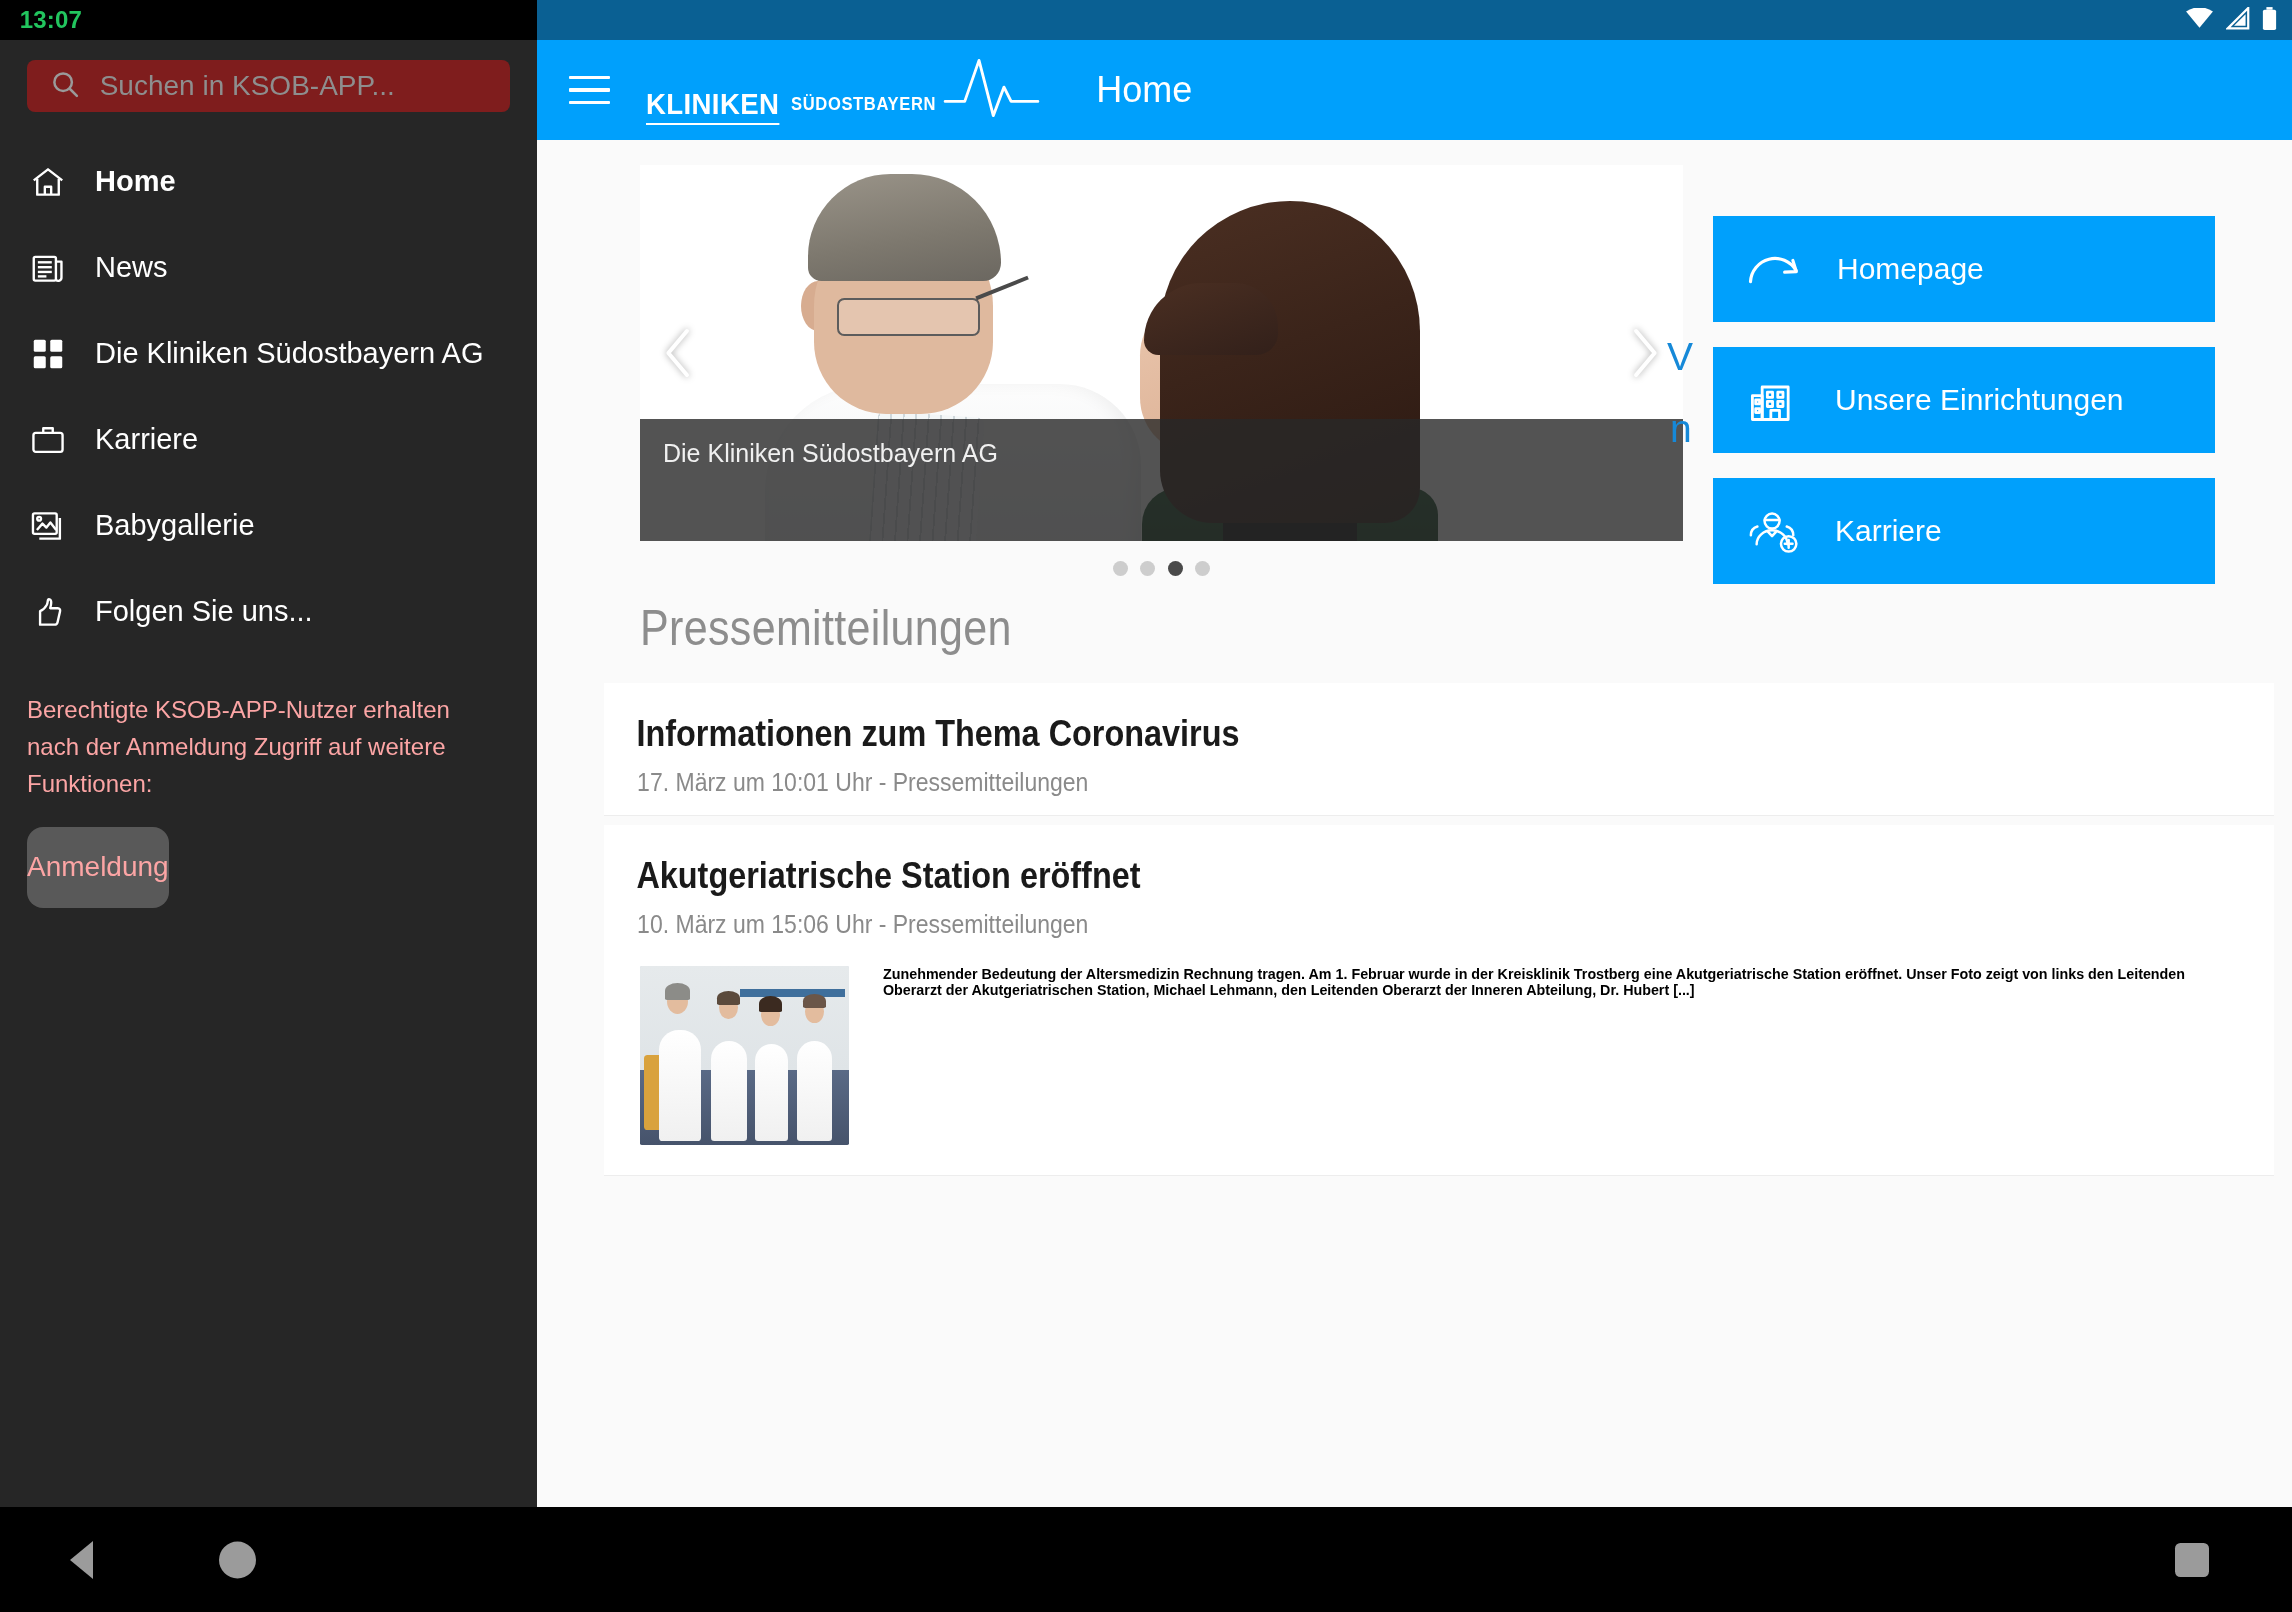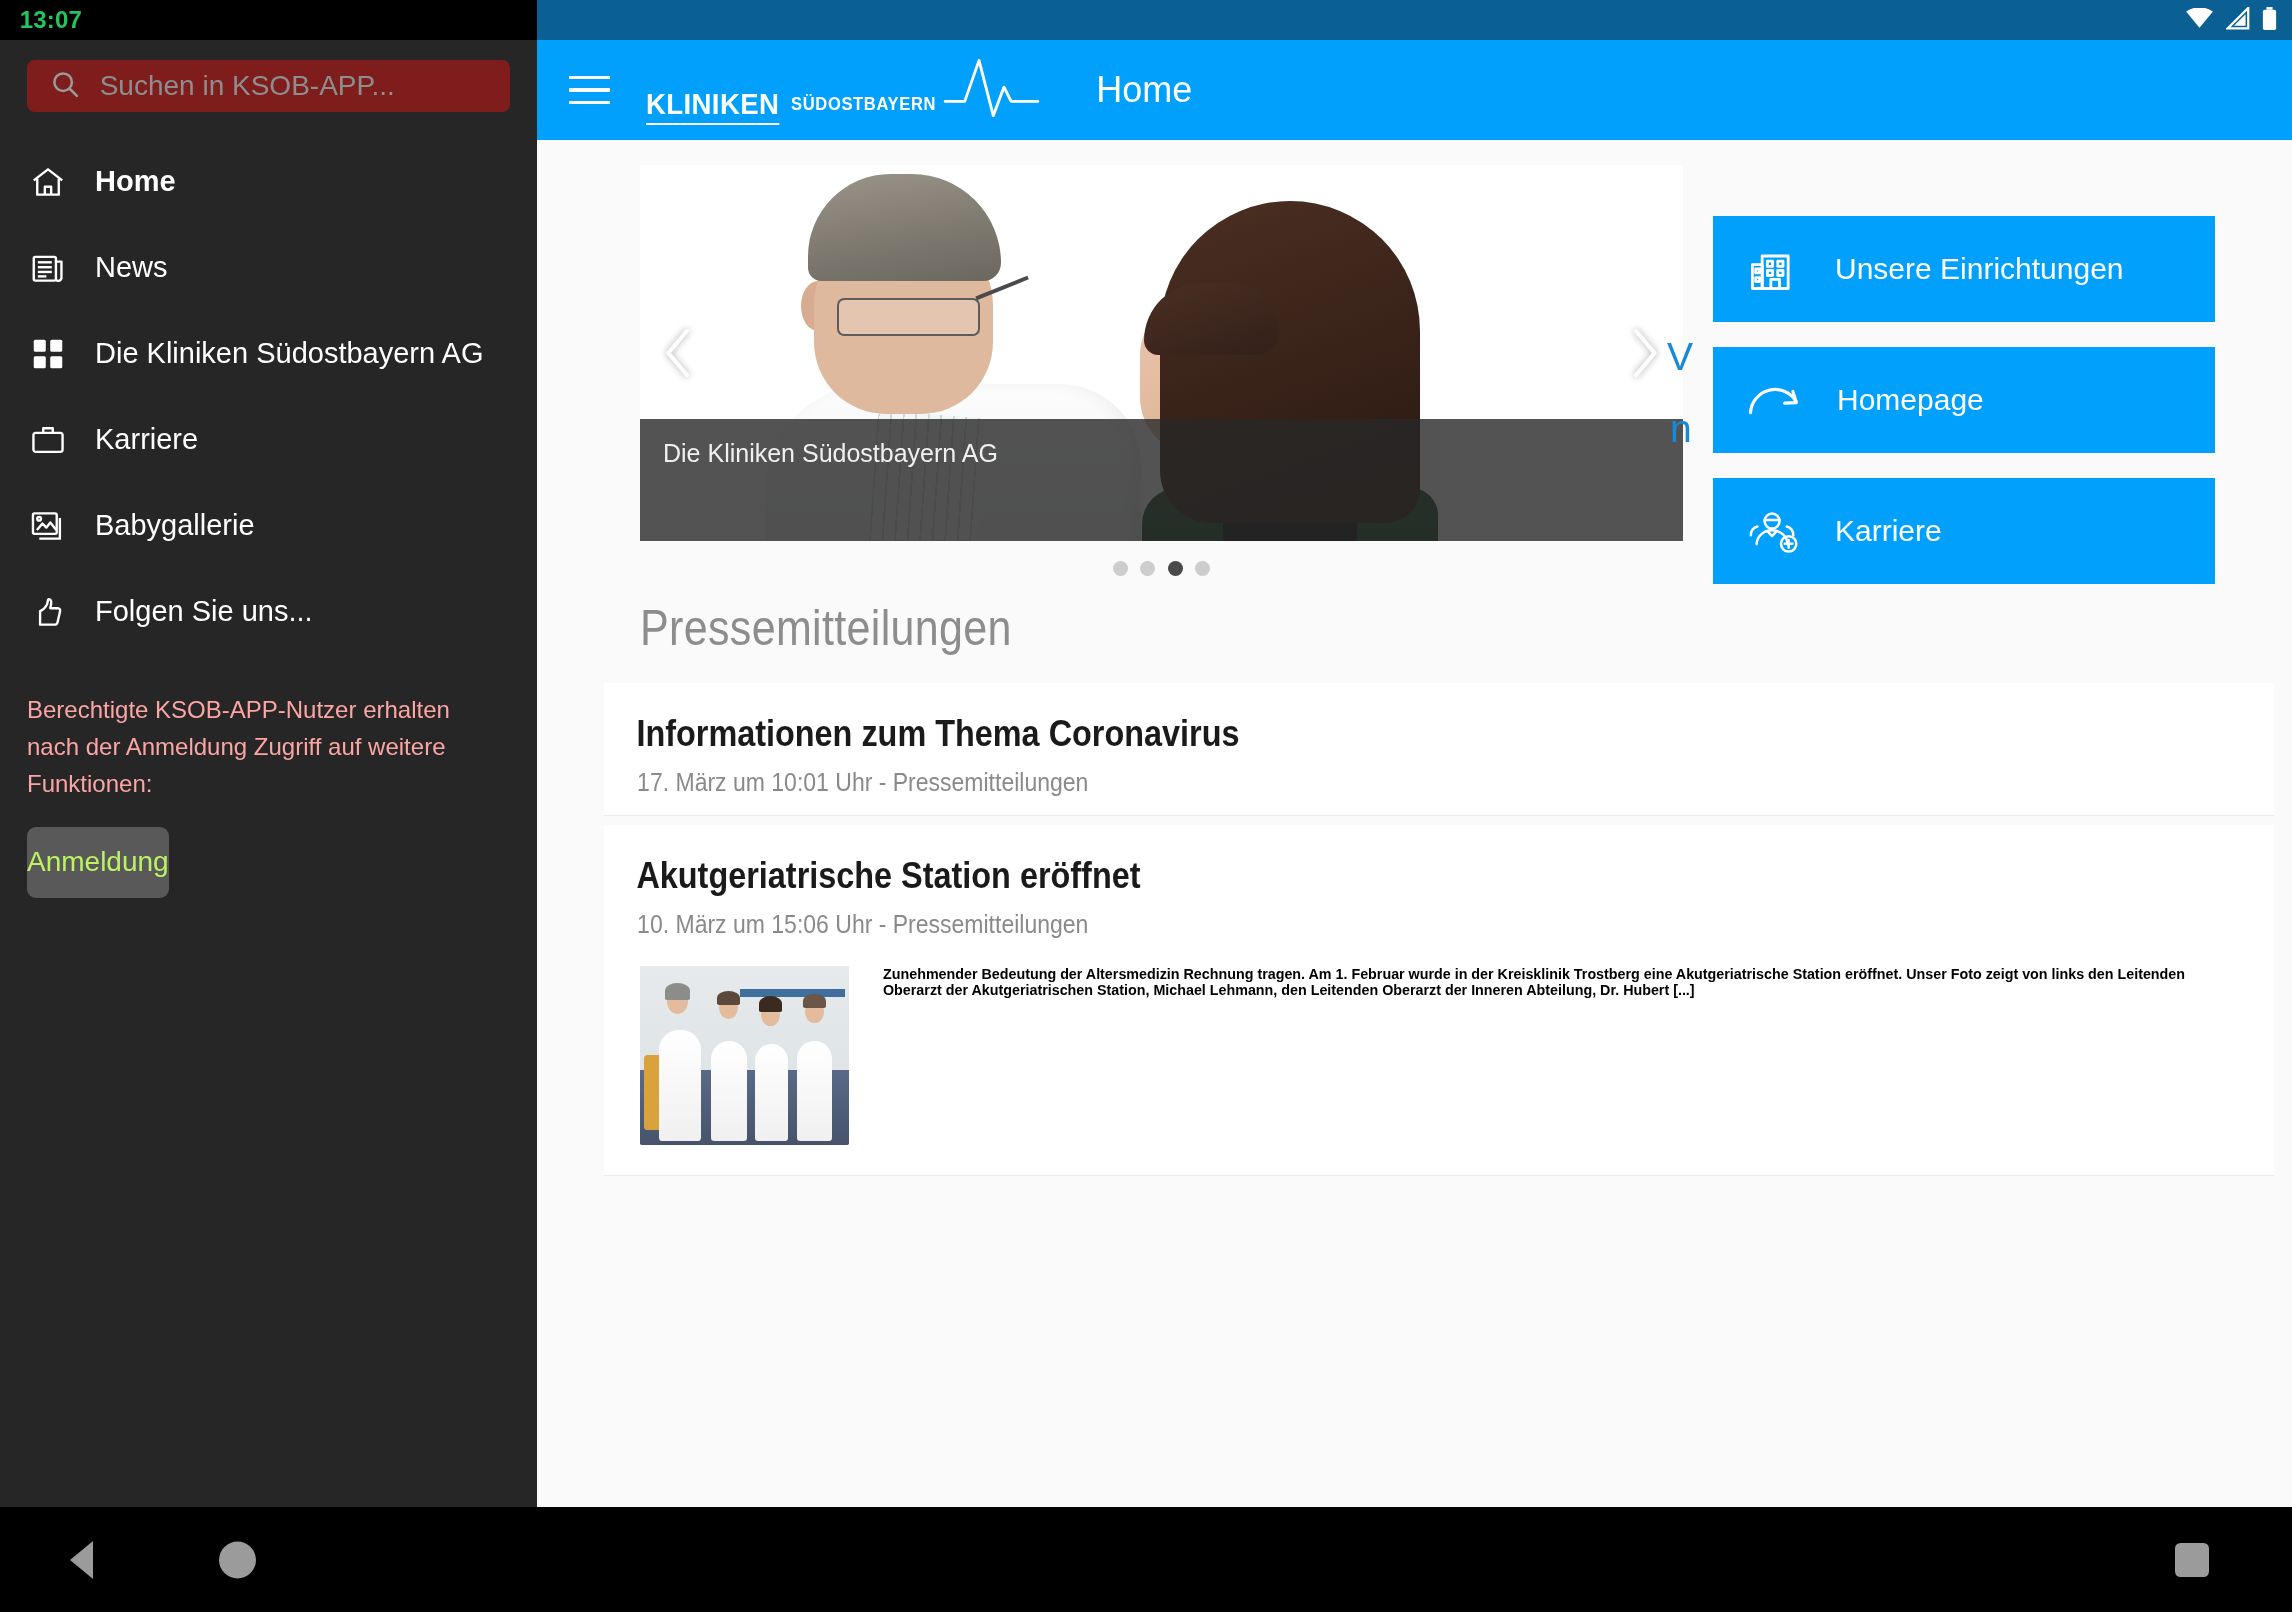--- a/index.html
+++ b/index.html
@@ -85,25 +85,25 @@
   .navitem.active .nav-label { font-weight: bold; }
 
   .drawer-note {
     color: #fca5a5;
     font-size: 24px;
     line-height: 37px;
     padding: 36px 43px 0 27px;
   }
   .login-wrap { padding: 25px 27px 0 27px; }
   .login-btn {
-    height: 71px;
+    height: 81px;
     background: #595959;
-    border-radius: 9px;
+    border-radius: 16px;
     display: flex; align-items: center; justify-content: center;
-    color: #bef264; font-size: 28px;
+    color: #fca5a5; font-size: 28px;
     border: none;
   }
 
   
   .app {
     position: absolute;
     top: 40px; left: 537px;
     width: 1755px; height: 1467px;
     background: #fafafa;
     overflow: hidden;
@@ -630,43 +630,43 @@
         <span class="dot"></span>
       </div>
 
       <span class="ghost v">V</span>
       <span class="ghost n">n</span>
 
       <div class="tiles">
 
         <div class="tile">
           <span class="tile-ico">
+            <svg width="56" height="39" viewBox="0 0 32 22" fill="none" stroke="#ffffff" stroke-width="1.8" stroke-linecap="round" stroke-linejoin="round">
+              <path d="M2 18 A14 14 0 0 1 28 11.5"></path>
+              <path d="M21.5 12.5 L28.2 12.2 L26.2 5.8"></path>
+            </svg>
+          </span>
+          <span class="tile-label">Homepage</span>
+        </div>
+
+        <div class="tile">
+          <span class="tile-ico">
             <svg width="52" height="52" viewBox="0 0 24 24" fill="none" stroke="#ffffff" stroke-width="1.3" stroke-linejoin="round">
               <path d="M7 6 L19 6 L19 21 L7 21 Z"></path>
               <path d="M2.5 10 L7 10 L7 21 L2.5 21 Z"></path>
               <rect x="9.4" y="8.4" width="2.4" height="2.4"></rect>
               <rect x="14.2" y="8.4" width="2.4" height="2.4"></rect>
               <rect x="9.4" y="12.6" width="2.4" height="2.4"></rect>
               <rect x="14.2" y="12.6" width="2.4" height="2.4"></rect>
               <rect x="4" y="12" width="1.8" height="1.8"></rect>
               <rect x="4" y="16" width="1.8" height="1.8"></rect>
               <path d="M11 21 L11 16.8 L15 16.8 L15 21"></path>
             </svg>
           </span>
           <span class="tile-label">Unsere Einrichtungen</span>
-        </div>
-
-        <div class="tile">
-          <span class="tile-ico">
-            <svg width="56" height="39" viewBox="0 0 32 22" fill="none" stroke="#ffffff" stroke-width="1.8" stroke-linecap="round" stroke-linejoin="round">
-              <path d="M2 18 A14 14 0 0 1 28 11.5"></path>
-              <path d="M21.5 12.5 L28.2 12.2 L26.2 5.8"></path>
-            </svg>
-          </span>
-          <span class="tile-label">Homepage</span>
         </div>
 
         <div class="tile">
           <span class="tile-ico">
             <svg width="54" height="47" viewBox="0 0 28 24" fill="none" stroke="#ffffff" stroke-width="1.3" stroke-linejoin="round" stroke-linecap="round">
               <circle cx="13" cy="6.6" r="3.9"></circle>
               <path d="M9.2 6 L16.8 6"></path>
               <path d="M5 18.6 C5 14.6 8.6 11.4 13 11.4 C17.4 11.4 21 14.6 21 18.6"></path>
               <path d="M10.6 11.8 L13 14.4 L15.4 11.8"></path>
               <path d="M5.4 9.4 C3.3 10 2 11.8 2 14"></path>

